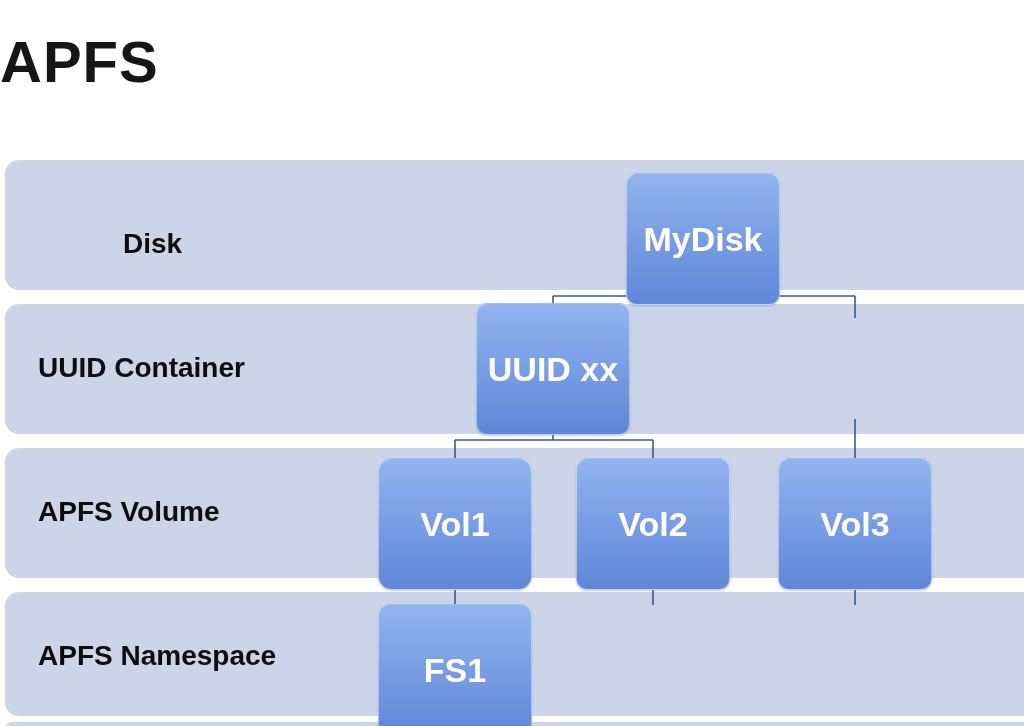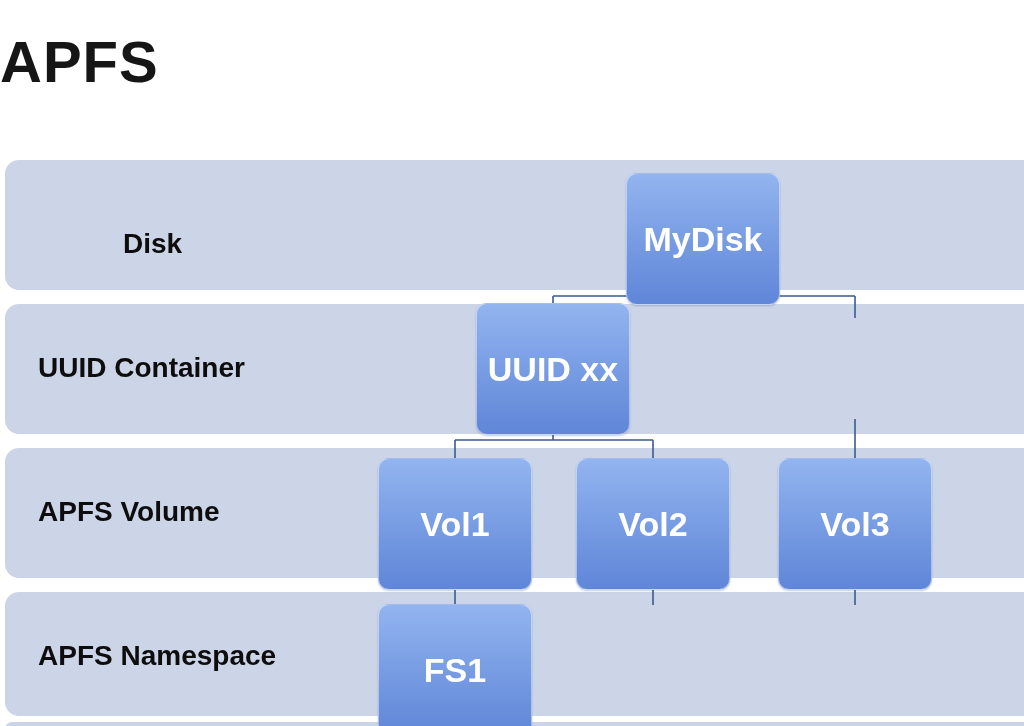--- a/index.html
+++ b/index.html
@@ -54,21 +54,21 @@
     border-radius:11px;
     background:linear-gradient(to bottom,var(--node-top),var(--node-bottom));
     border:1px solid rgba(255,255,255,0.45);
     box-shadow:0 1px 2px rgba(40,60,110,0.25);
     display:flex;align-items:center;justify-content:center;
     color:var(--node-text);font-size:34px;font-weight:600;
   }
   .node-mydisk {left:626px;top:173px;}
   .node-uuidxx {left:476px;top:303px;}
   .node-uuidyy {left:778px;top:317px;}
-  .node-vol1   {left:378px;top:458px;}
+  .node-vol1   {left:378px;top:458px;border-radius:14px;}
   .node-vol2   {left:576px;top:458px;}
   .node-vol3   {left:778px;top:458px;text-align:right;}
   .node-fs1    {left:378px;top:604px;}
   .node-fs2    {left:576px;top:604px;}
   .node-fs3    {left:778px;top:604px;}
 </style>
 </head>
 <body>
 
 <div class="stage">

